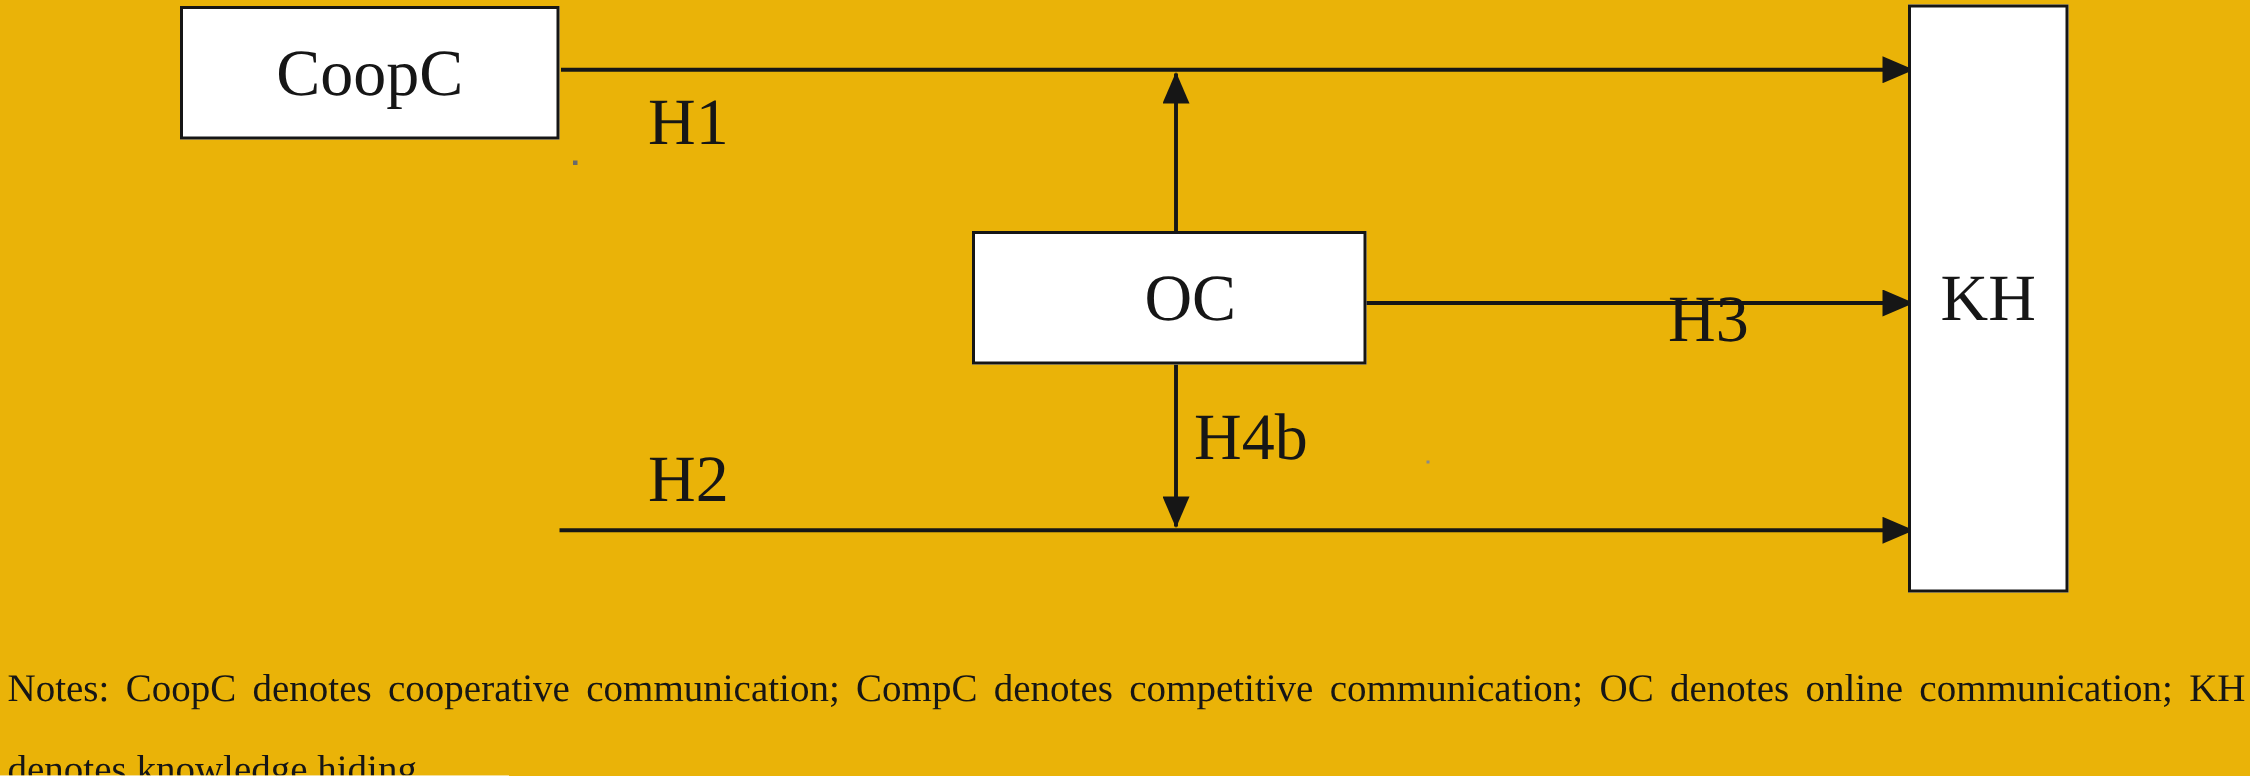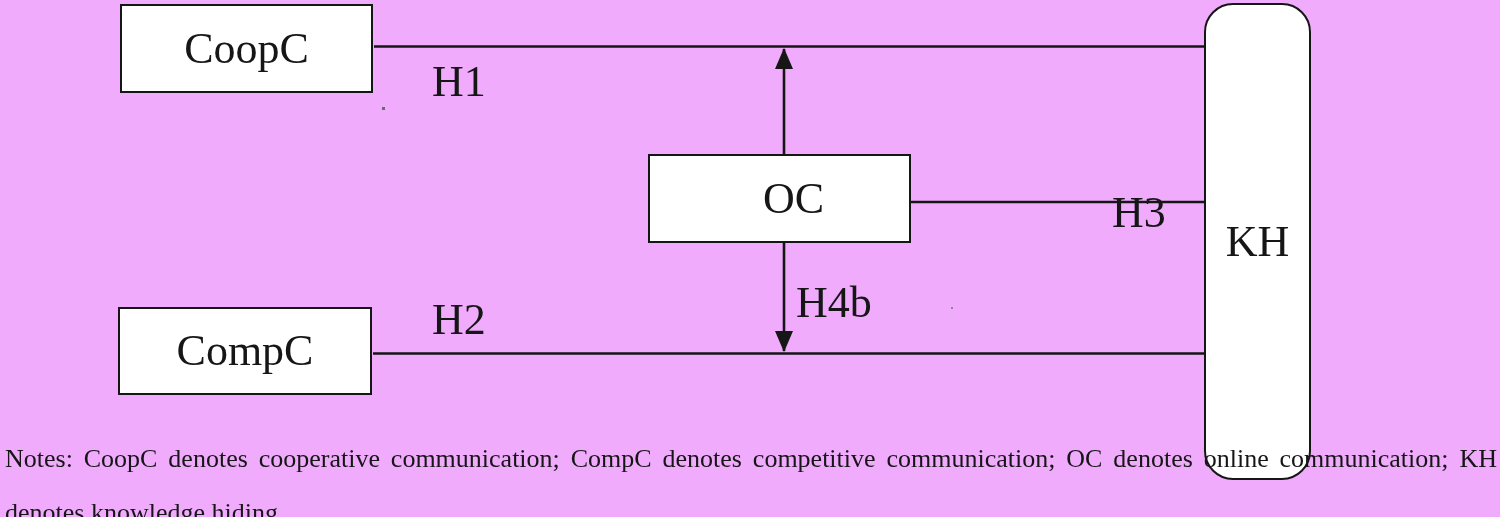--- a/index.html
+++ b/index.html
@@ -1,20 +1,20 @@
 <!DOCTYPE html>
 <html><head>
 <meta charset="utf-8">
 <style>
   html, body { margin: 0; padding: 0; background: #ffffff; }
   .canvas {
     position: relative;
     width: 1500px;
     height: 517px;
-    background: #f0abfc;
+    background: #eab308;
     font-family: "Liberation Serif", "DejaVu Serif", serif;
     color: #161616;
     overflow: hidden;
   }
   .arrows {
     position: absolute;
     left: 0; top: 0;
     width: 1500px; height: 517px;
   }
   .node {
@@ -24,32 +24,32 @@
     display: flex;
     align-items: center;
     justify-content: center;
     box-sizing: border-box;
     font-size: 44px;
     line-height: 1;
   }
   #node-coopc { left: 120px; top: 4px;   width: 253px; height: 89px; }
   #node-compc { left: 118px; top: 307px; width: 254px; height: 88px; }
   #node-oc    { left: 648px; top: 154px; width: 263px; height: 89px; padding-left: 28px; }
-  #node-kh    { left: 1204px; top: 3px;  width: 107px; height: 477px; border-radius: 29px; }
+  #node-kh    { left: 1272px; top: 3px;  width: 107px; height: 392px; }
   .edge-label {
     position: absolute;
     font-size: 44px;
     line-height: 1;
     white-space: nowrap;
   }
   #label-h1  { left: 432px;  top: 60px; }
   #label-h2  { left: 432px;  top: 298px; }
   #label-h3  { left: 1112px; top: 147px; margin-top: 44px; }
   #label-h4a { left: 793px;  top: 81px; }
-  #label-h4b { left: 796px;  top: 270px; margin-top: 11px; }
+  #label-h4b { left: 796px;  top: 270px; }
   .dot {
     position: absolute;
     background: #6a6a6a;
     width: 3px; height: 3px;
   }
   #dot-1 { left: 382px; top: 107px; }
   #dot-2 { left: 951px; top: 307px; width: 2px; height: 2px; background: #8a8a8a; }
   .notes {
     position: absolute;
     left: 5px;
@@ -75,23 +75,20 @@
     <line x1="374" y1="46.5" x2="1275" y2="46.5" stroke="#161616" stroke-width="2.6" marker-end="url(#arrowhead)"></line>
     <line x1="373" y1="353.5" x2="1275" y2="353.5" stroke="#161616" stroke-width="2.6" marker-end="url(#arrowhead)"></line>
     <line x1="910" y1="202" x2="1275" y2="202" stroke="#161616" stroke-width="2.6" marker-end="url(#arrowhead)"></line>
     <line x1="784" y1="155" x2="784" y2="49" stroke="#161616" stroke-width="2.6" marker-end="url(#arrowhead)"></line>
     <line x1="784" y1="243" x2="784" y2="351" stroke="#161616" stroke-width="2.6" marker-end="url(#arrowhead)"></line>
   </svg>
 
   <div class="node" id="node-coopc">
     <span>CoopC</span>
   </div>
-  <div class="node" id="node-compc">
-    <span>CompC</span>
-  </div>
   <div class="node" id="node-oc">
     <span>OC</span>
   </div>
   <div class="node" id="node-kh">
     <span>KH</span>
   </div>
 
   <span class="edge-label" id="label-h1">H1</span>
   <span class="edge-label" id="label-h2">H2</span>
   <span class="edge-label" id="label-h3">H3</span>

